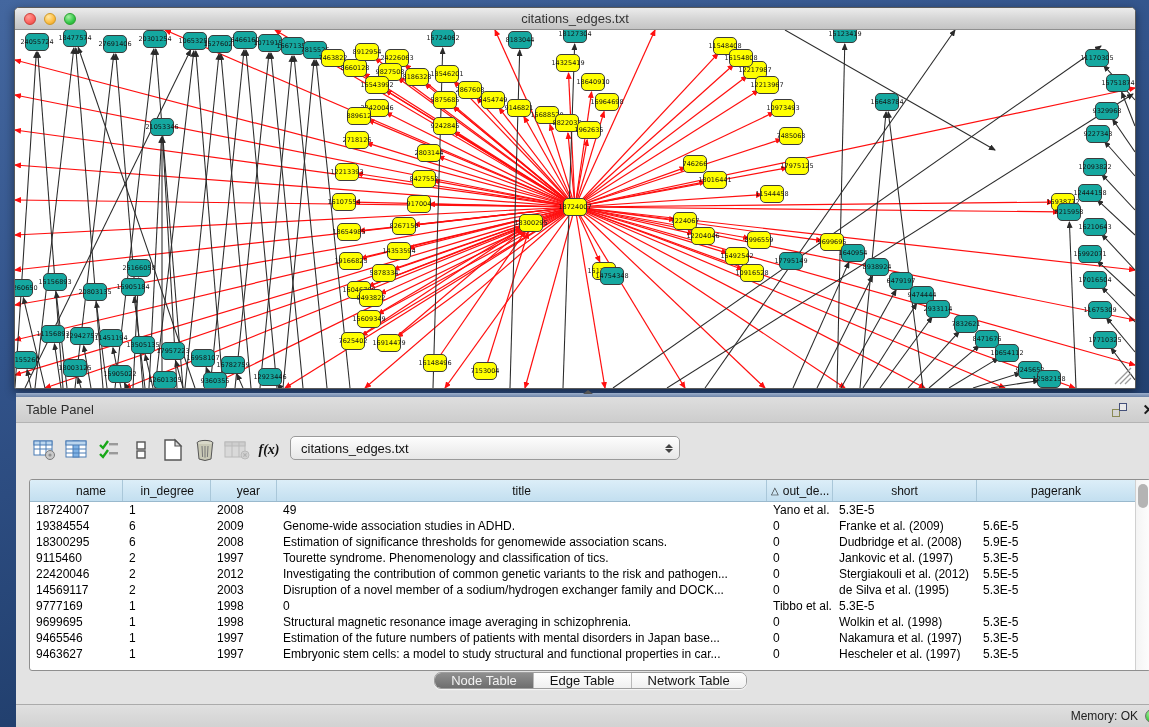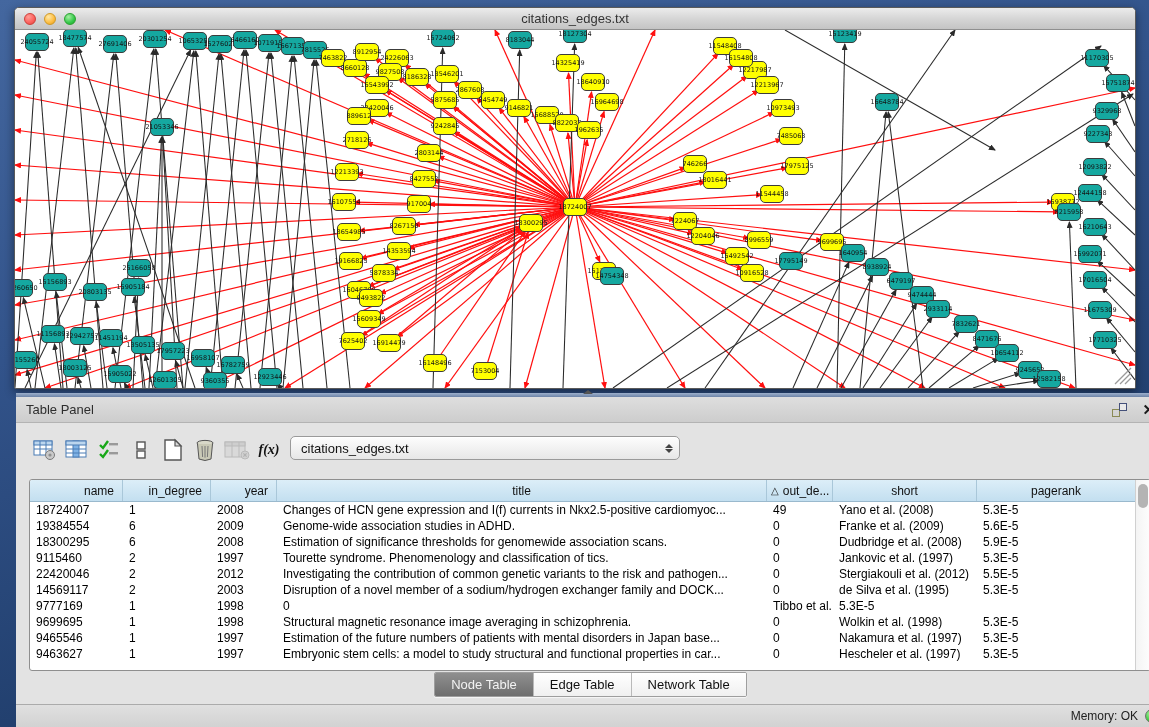--- a/index.html
+++ b/index.html
@@ -47,33 +47,33 @@
   .combo-arrows { width:20px; height:100%; display:flex; flex-direction:column; align-items:center; justify-content:center; gap:1px; }
   .combo-arrows i { width:0; height:0; border-left:4px solid transparent; border-right:4px solid transparent; }
   .arr-up { border-bottom:4px solid #444; }
   .arr-down { border-top:4px solid #444; }
 
   .table-wrap { position:absolute; left:13px; top:56px; width:1122px; height:192px; background:#fff;
     border:1px solid #8f8f8f; border-radius:3px; overflow:hidden; display:flex; }
   .table-main { flex:1; }
   .grid-row { display:grid; grid-template-columns:93px 88px 66px 490px 66px 144px 1fr; }
   .thead { height:22px; background:linear-gradient(#dceef8,#c3dff0); border-bottom:1px solid #9ab9cd; }
-  .thead .th { font-size:12px; color:#111; border-right:1px solid #a9c7d9; display:flex; align-items:center; padding:0 8px; overflow:hidden; white-space:nowrap; }
+  .thead .th { font-size:12px; color:#111; border-right:1px solid #a9c7d9; display:flex; align-items:center; padding:0 16px; overflow:hidden; white-space:nowrap; }
   .thead .th:nth-child(1), .thead .th:nth-child(2), .thead .th:nth-child(3) { justify-content:flex-end; }
   .thead .th:nth-child(4), .thead .th:nth-child(6), .thead .th:nth-child(7) { justify-content:center; }
   .thead .th:nth-child(5) { justify-content:flex-start; padding-left:4px; }
   .thead .th:nth-child(7) { border-right:none; }
   .sort-tri { font-size:10px; margin-right:4px; color:#222; }
   .tbody .row { height:16px; }
   .tbody .td { font-size:12px; line-height:16px; color:#000; padding:0 6px; overflow:hidden; white-space:nowrap; }
   .vscroll { flex:0 0 15px; border-left:1px solid #d0d0d0; background:linear-gradient(90deg,#f4f4f4,#fdfdfd); position:relative; }
   .vthumb { position:absolute; left:2px; top:4px; width:10px; height:24px; border-radius:5px; background:#b4b4b4; }
 
   .tabs-bar { position:absolute; left:0; top:249px; width:100%; display:flex; justify-content:center; }
-  .seg { display:flex; height:25px; border:1px solid #9e9e9e; border-radius:2px; overflow:hidden; background:#fff; box-shadow:0 1px 1px rgba(255,255,255,.7); }
+  .seg { display:flex; height:17px; border:1px solid #9e9e9e; border-radius:7px; overflow:hidden; background:#fff; box-shadow:0 1px 1px rgba(255,255,255,.7); }
   .seg-btn { padding:0 16px; font-size:13px; color:#111; background:linear-gradient(#ffffff,#f0f0f0); display:flex; align-items:center; border-right:1px solid #b9b9b9; cursor:pointer; }
   .seg-btn:last-child { border-right:none; }
   .seg-btn.active { background:linear-gradient(#8f8f8f,#6e6e6e); color:#f3f3f3; }
 
   .status-bar { position:absolute; left:0; bottom:0; width:100%; height:23px; background:linear-gradient(#e0e0e0,#d2d2d2);
     border-top:1px solid #ababab; display:flex; align-items:center; justify-content:flex-end; padding-right:6px; gap:7px; }
   .mem-label { font-size:12px; color:#222; }
   .mem-dot { width:14px; height:14px; border-radius:50%; border:1px solid #6f6f6f;
     background:radial-gradient(circle at 35% 30%,#9ef09a,#3ecb3e 60%,#2b9a2b); }
 </style>
@@ -858,21 +858,20 @@
               </div>
               <div class="th">
                 <span>pagerank</span>
               </div>
             </div>
           <div class="tbody" id="tbody">
               <div class="grid-row row">
                 <div class="td">18724007</div>
                 <div class="td">1</div>
                 <div class="td">2008</div>
-                <div class="td">Changes of HCN gene expression and I(f) currents in Nkx2.5-positive cardiomyoc...</div>
                 <div class="td">49</div>
                 <div class="td">Yano et al. (2008)</div>
                 <div class="td">5.3E-5</div>
               </div>
               <div class="grid-row row">
                 <div class="td">19384554</div>
                 <div class="td">6</div>
                 <div class="td">2009</div>
                 <div class="td">Genome-wide association studies in ADHD.</div>
                 <div class="td">0</div>

